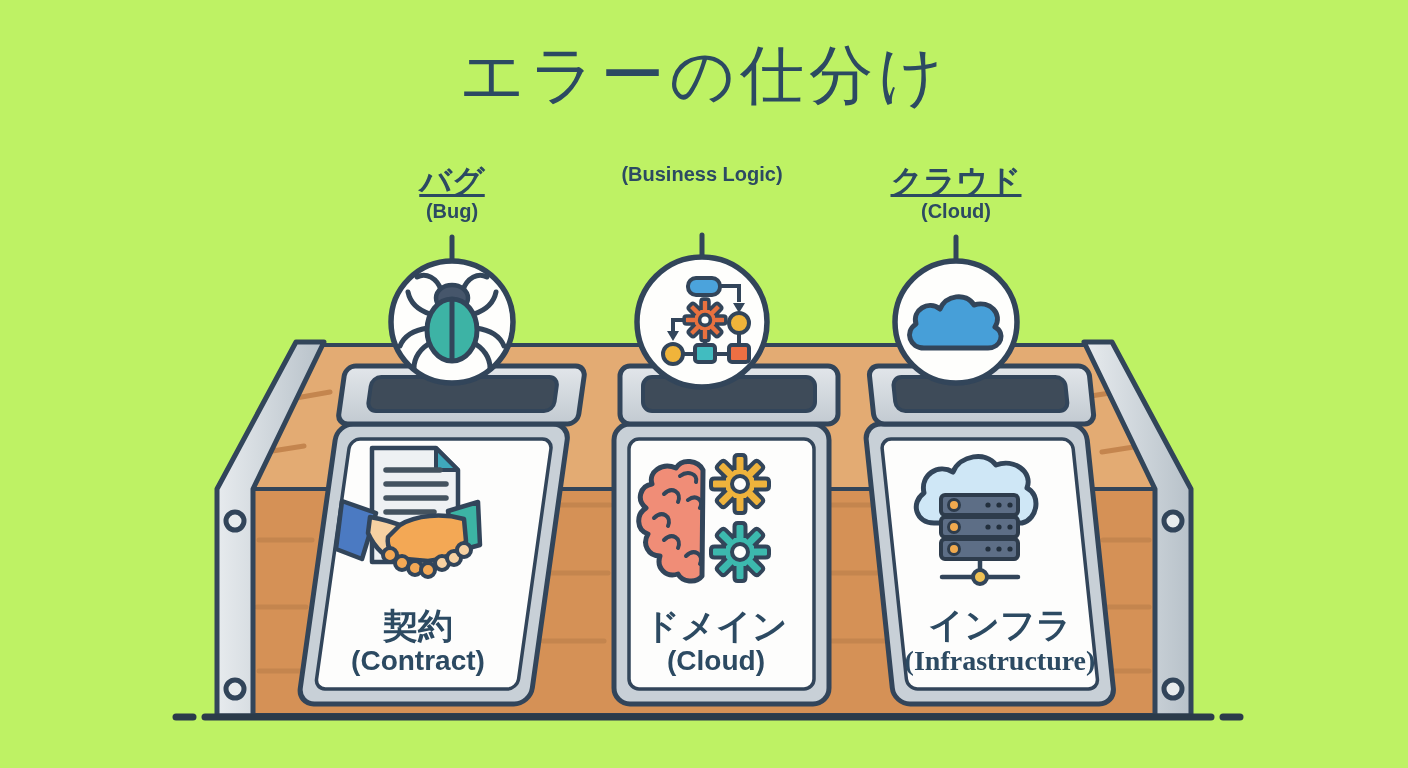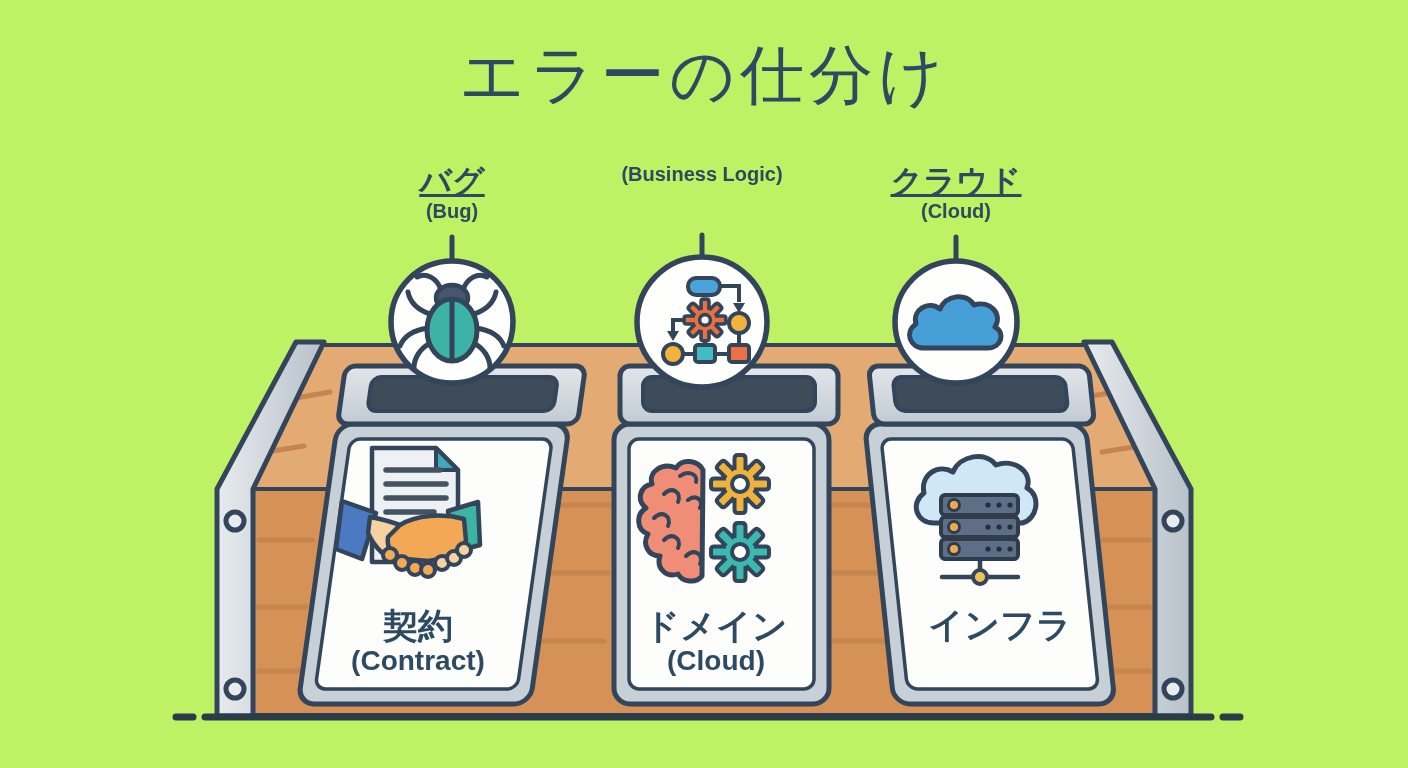--- a/index.html
+++ b/index.html
@@ -263,15 +263,16 @@
   <div class="txt bin-label bin-1">
     <div class="jp">契約</div>
     <div class="en">(Contract)</div>
   </div>
   <div class="txt bin-label bin-2">
     <div class="jp">ドメイン</div>
     <div class="en">(Cloud)</div>
   </div>
   <div class="txt bin-label bin-3">
     <div class="jp">インフラ</div>
+    <div class="en">(Infrastructure)</div>
   </div>
 
 </div>
 
 </body></html>

